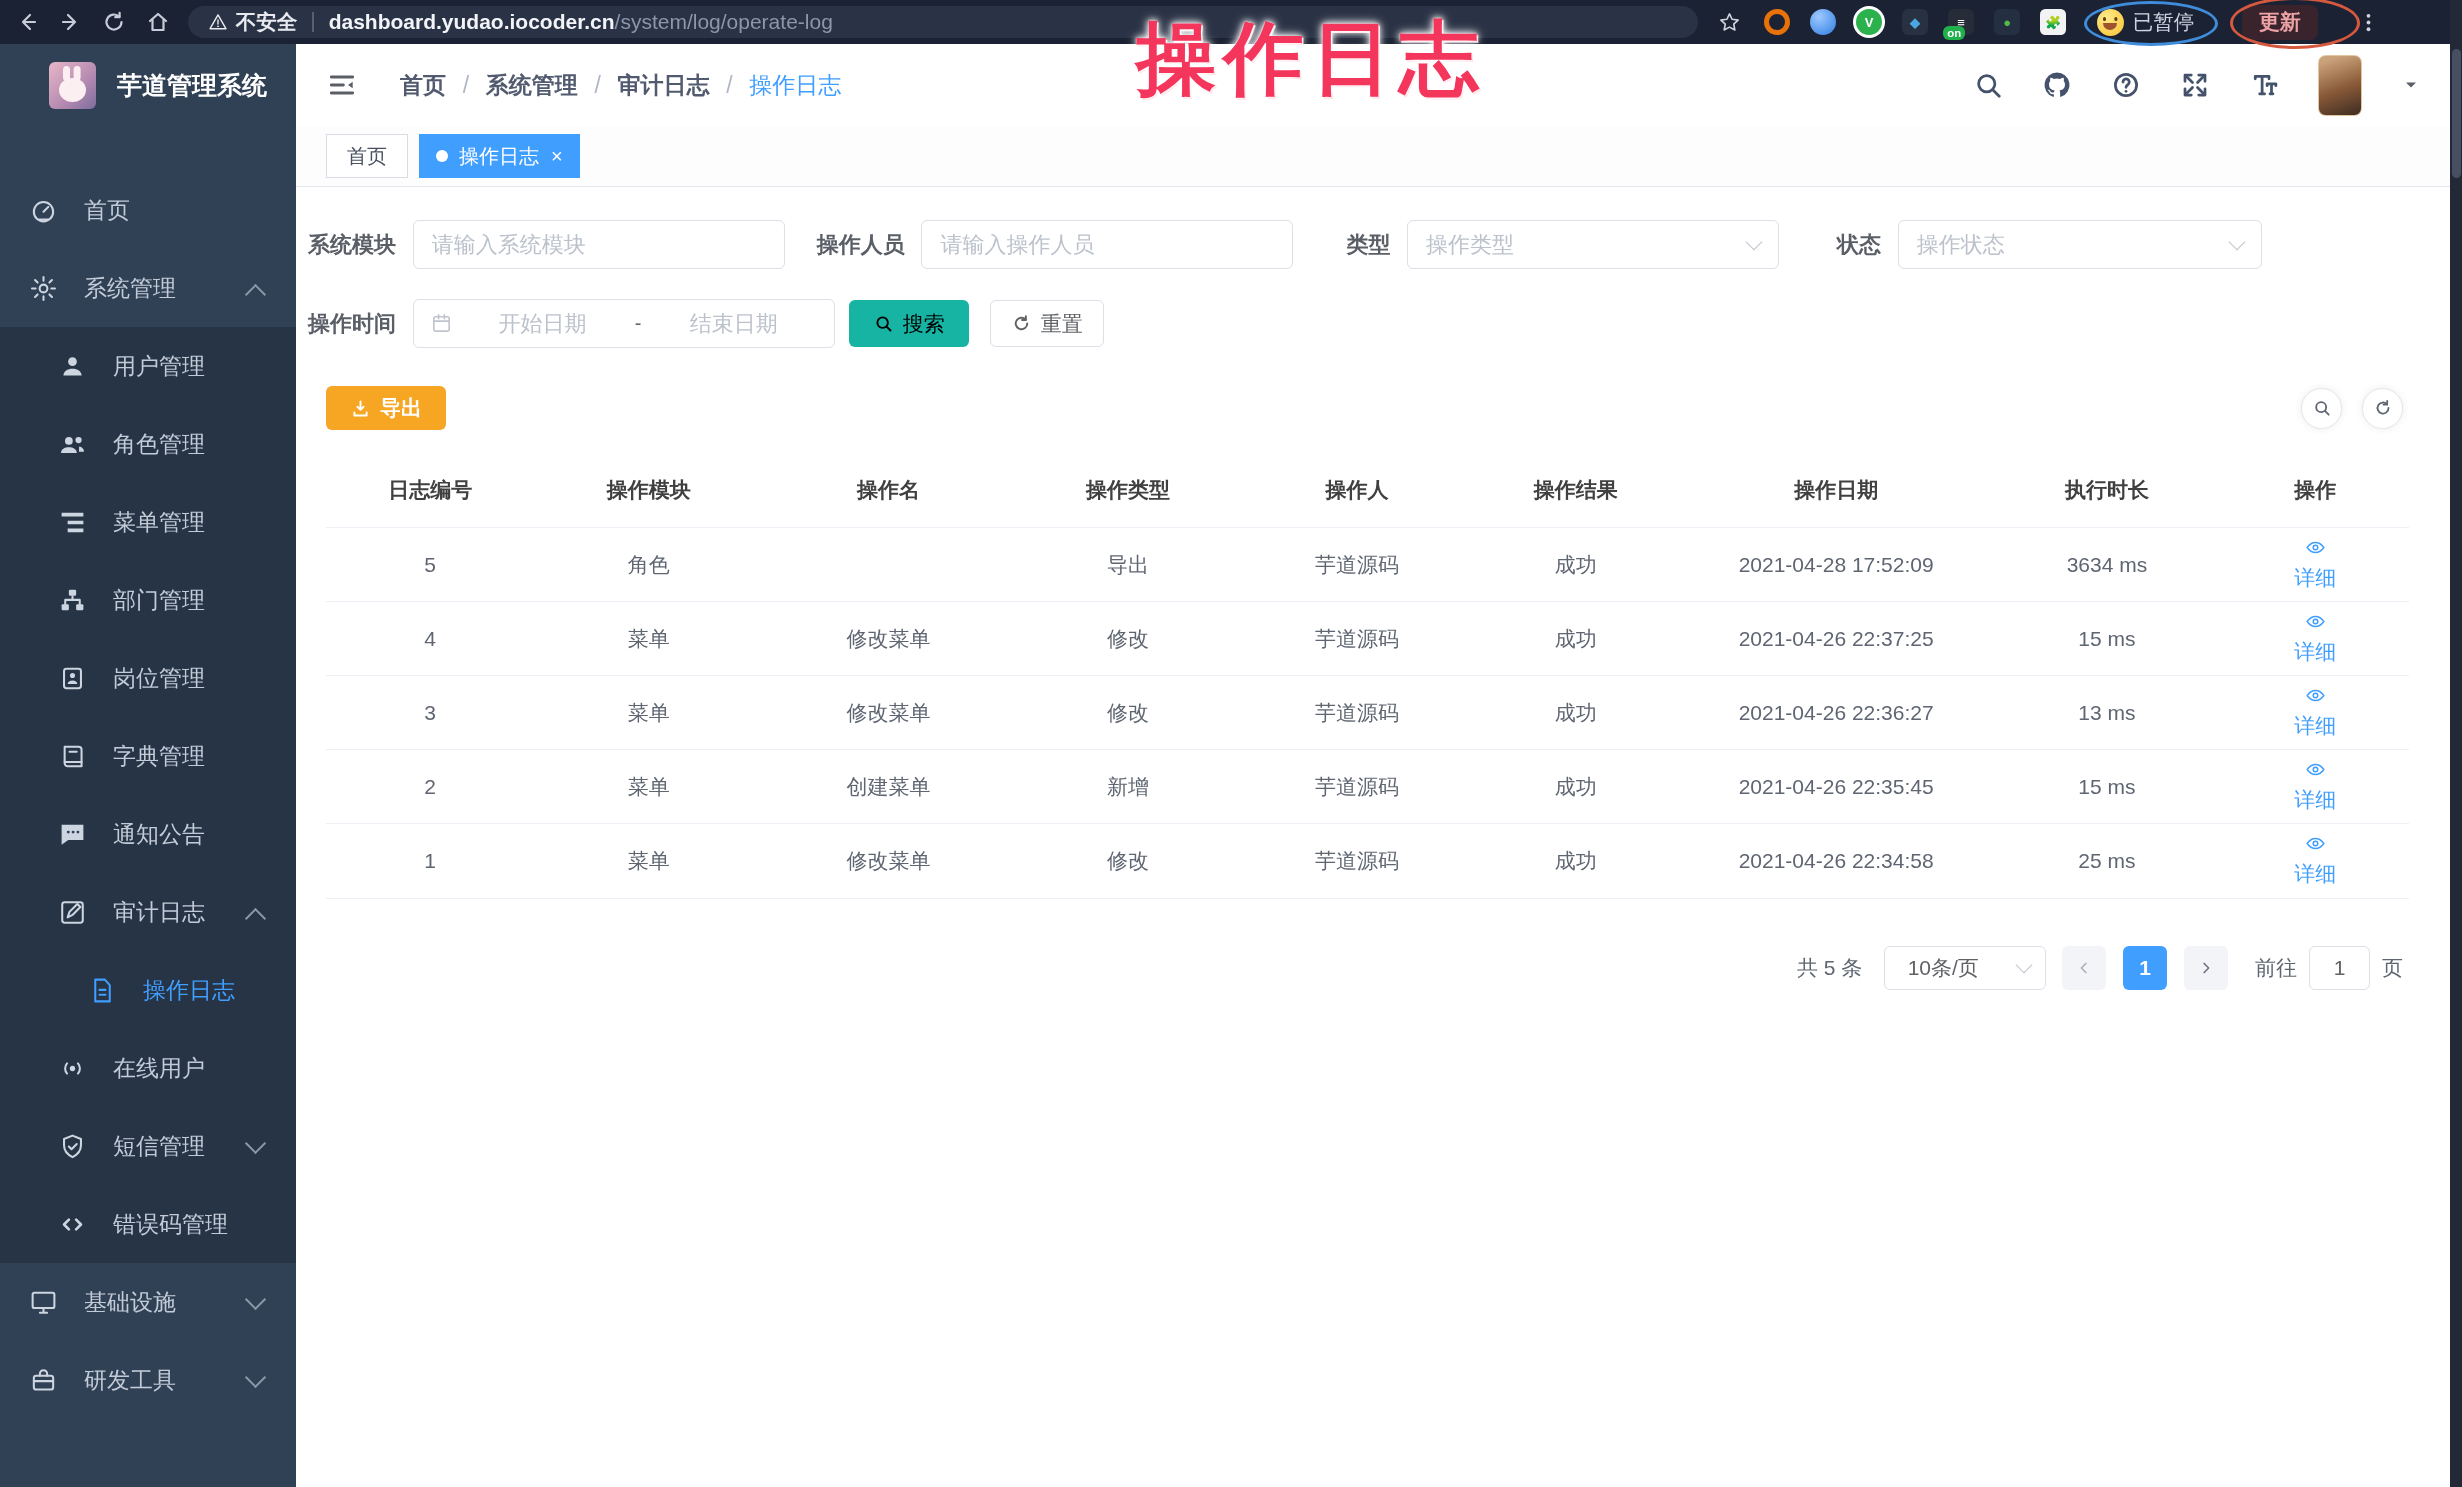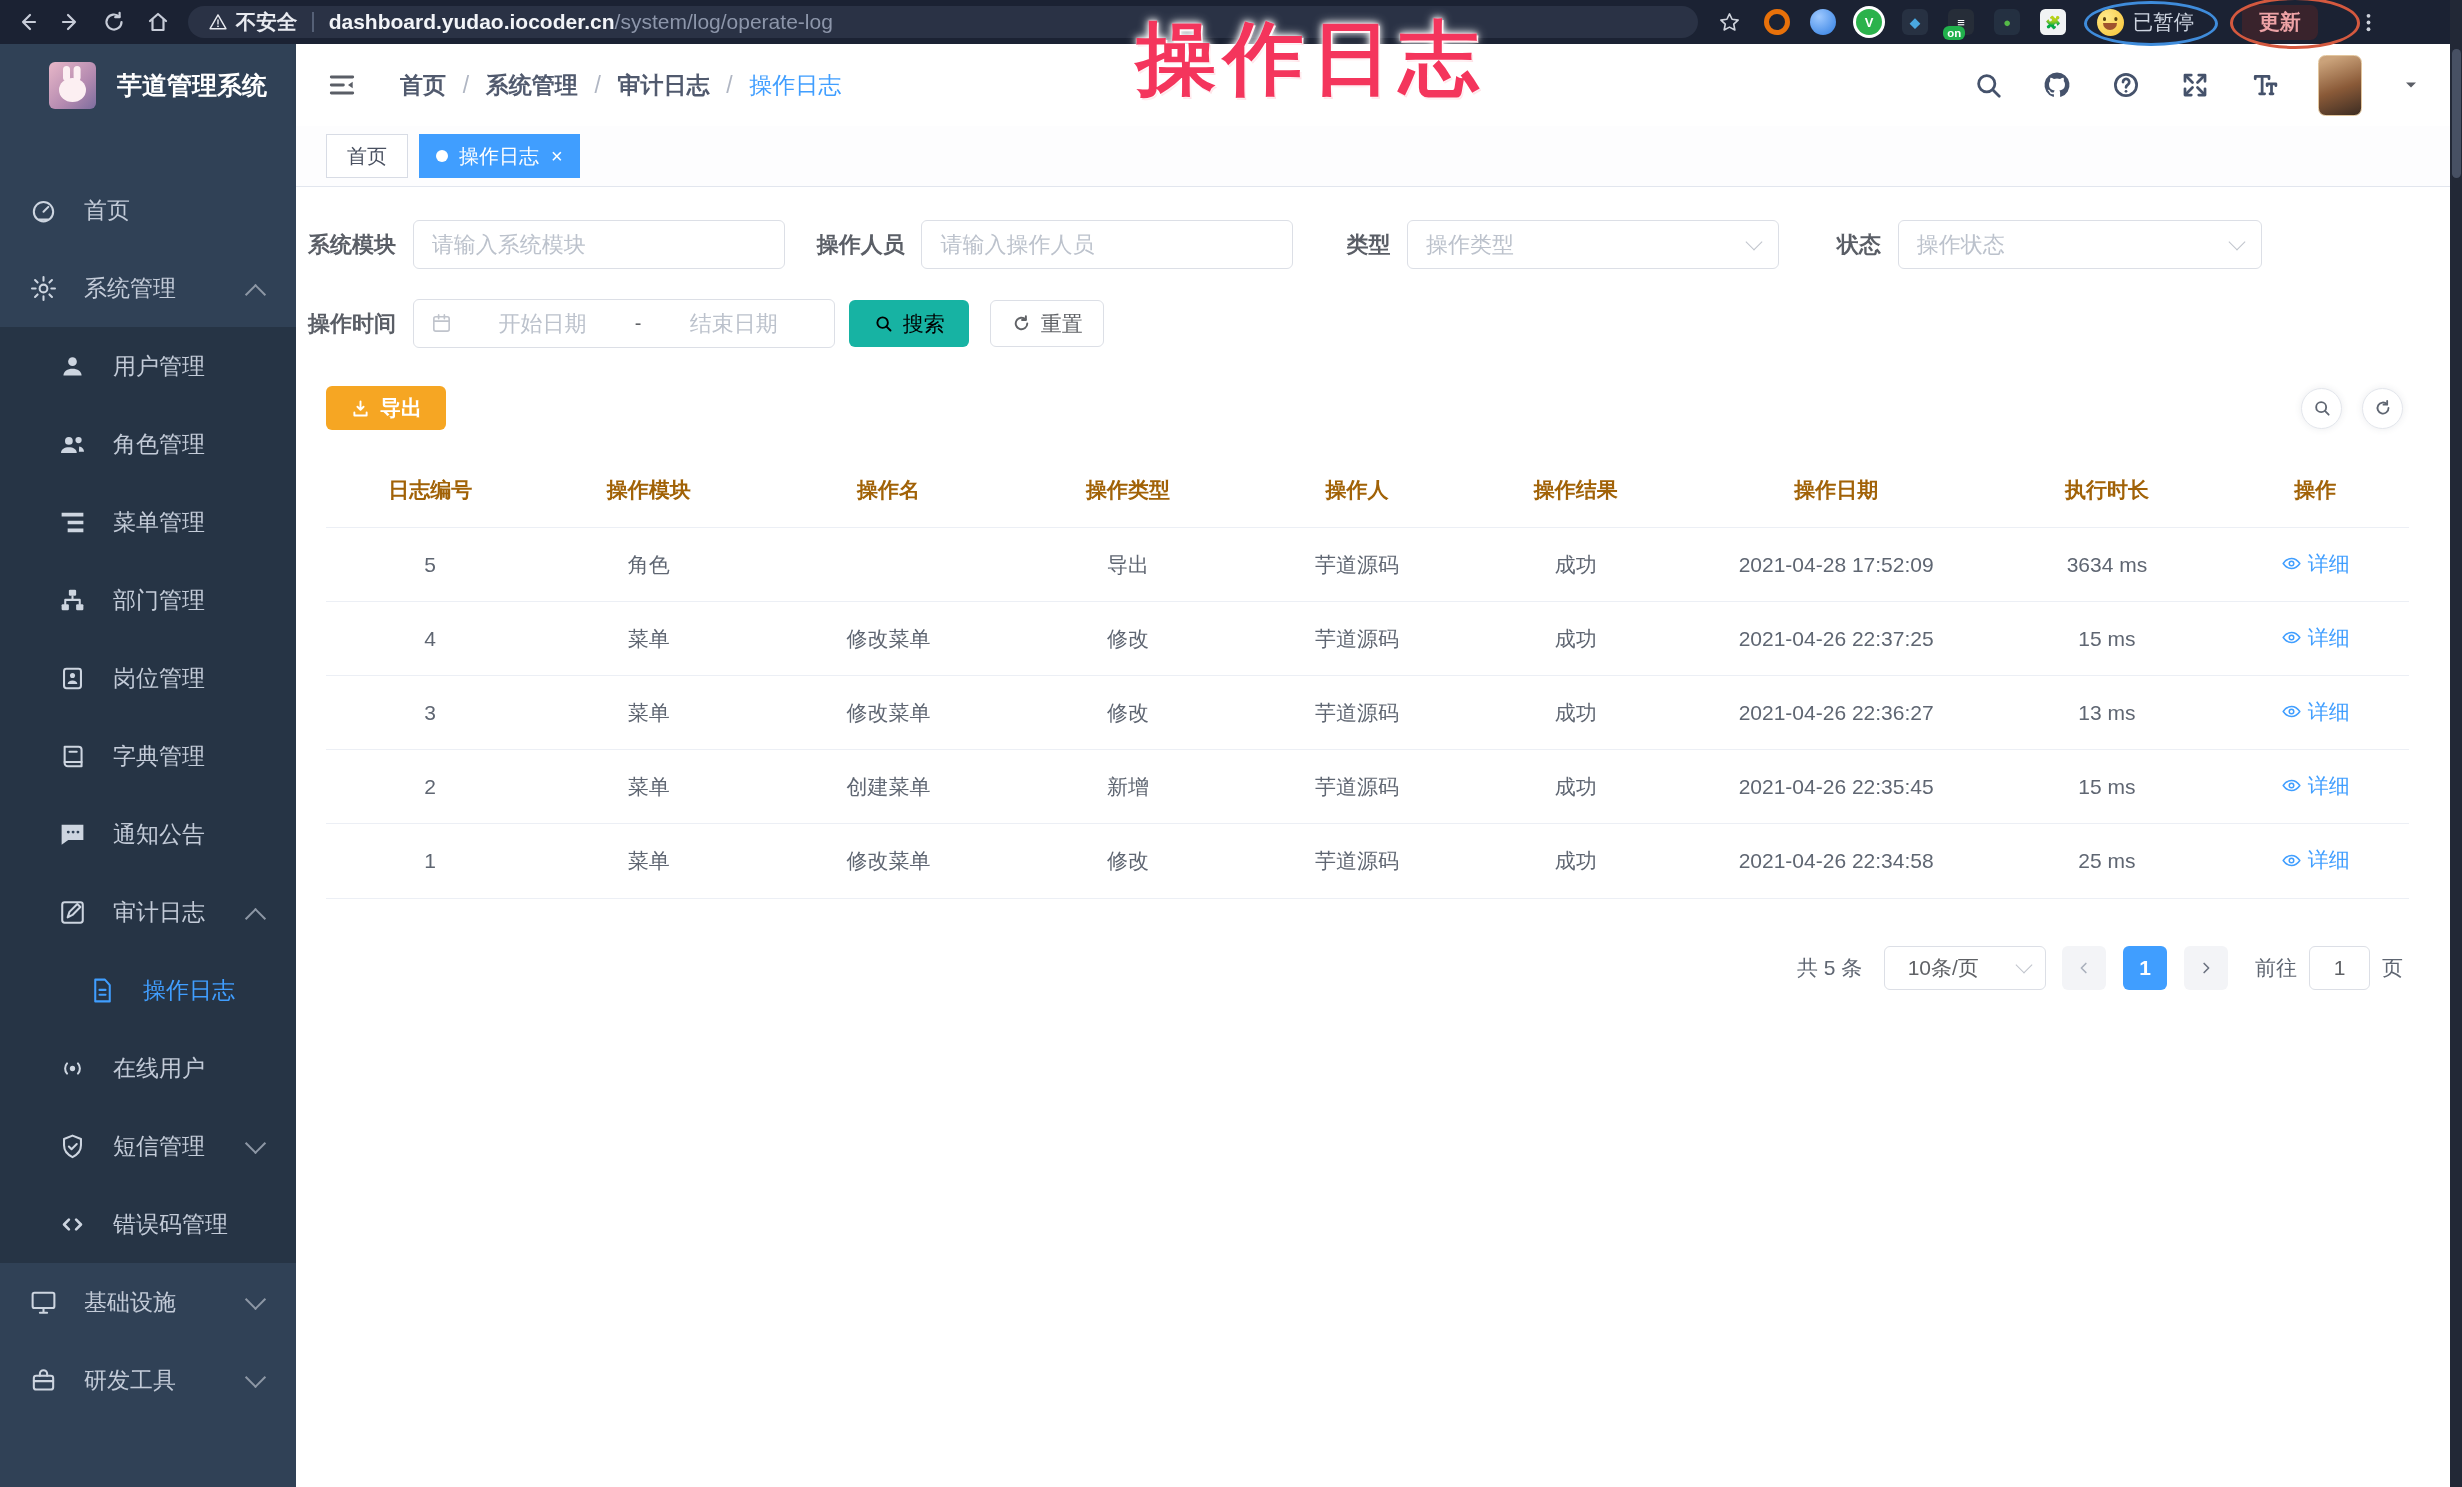--- a/index.html
+++ b/index.html
@@ -106,23 +106,23 @@
   .btn-search { background:#17b3a3; color:#000000; padding:0 23px; margin-left:14px; }
   .btn-reset { background:#fff; color:#606266; border-color:#dcdfe6; padding:0 20px; margin-left:21px; }
   .btn-export { background:#f6a623; color:#fff; font-weight:700; padding:0 23px; height:44px; }
   .toolbar { margin-top:38px; padding:0 46px 0 30px; display:flex; align-items:center; }
   .tool-circles { margin-left:auto; display:flex; gap:20px; }
   .circle-btn { width:41px; height:41px; border-radius:50%; border:1.5px solid #e3e6ec; background:#fff; box-shadow:0 0 7.6px rgba(60,70,90,.10); display:flex; align-items:center; justify-content:center; color:#5f6672; cursor:pointer; }
   .circle-btn svg { width:20px; height:20px; }
 
   
   .log-table { margin:26px 46px 0 30px; width:2083px; border-collapse:collapse; table-layout:fixed; }
-  .log-table th { font-size:21px; font-weight:700; color:#a16207; padding:20px 6px 23px; text-align:center; }
+  .log-table th { font-size:21px; font-weight:700; color:#404040; padding:20px 6px 23px; text-align:center; }
   .log-table td { font-size:21px; color:#5f6672; text-align:center; height:74px; border-top:1.5px solid #eceff5; }
-  .detail-link { color:#409EFF; display:inline-flex; align-items:center; gap:6px; cursor:pointer; }
+  .detail-link { color:#409EFF; display:inline-flex; align-items:center; gap:6px; cursor:pointer;flex-direction:column; }
   .detail-link svg { width:21px; height:21px; }
   .table-end { margin:0 46px 0 30px; width:2083px; border-bottom:1.5px solid #eceff5; height:0; }
 
   
   .pagination { margin:47px 46px 0 0; display:flex; align-items:center; justify-content:flex-end; gap:16.7px; font-size:21px; color:#5f6672; }
   .pg-total { margin-right:4.6px; }
   .pg-size { width:162px; height:44px; border:1.5px solid #dcdfe6; border-radius:6px; display:flex; align-items:center; justify-content:space-between; padding:0 15px 0 23px; cursor:pointer; color:#606266; }
   .pg-arrow { width:44px; height:44px; border-radius:6px; background:#f3f4f7; display:flex; align-items:center; justify-content:center; color:#a9b0bc; cursor:pointer; }
   .pg-arrow svg { width:18px; height:18px; }
   .pg-arrow.next { color:#6b7280; }

